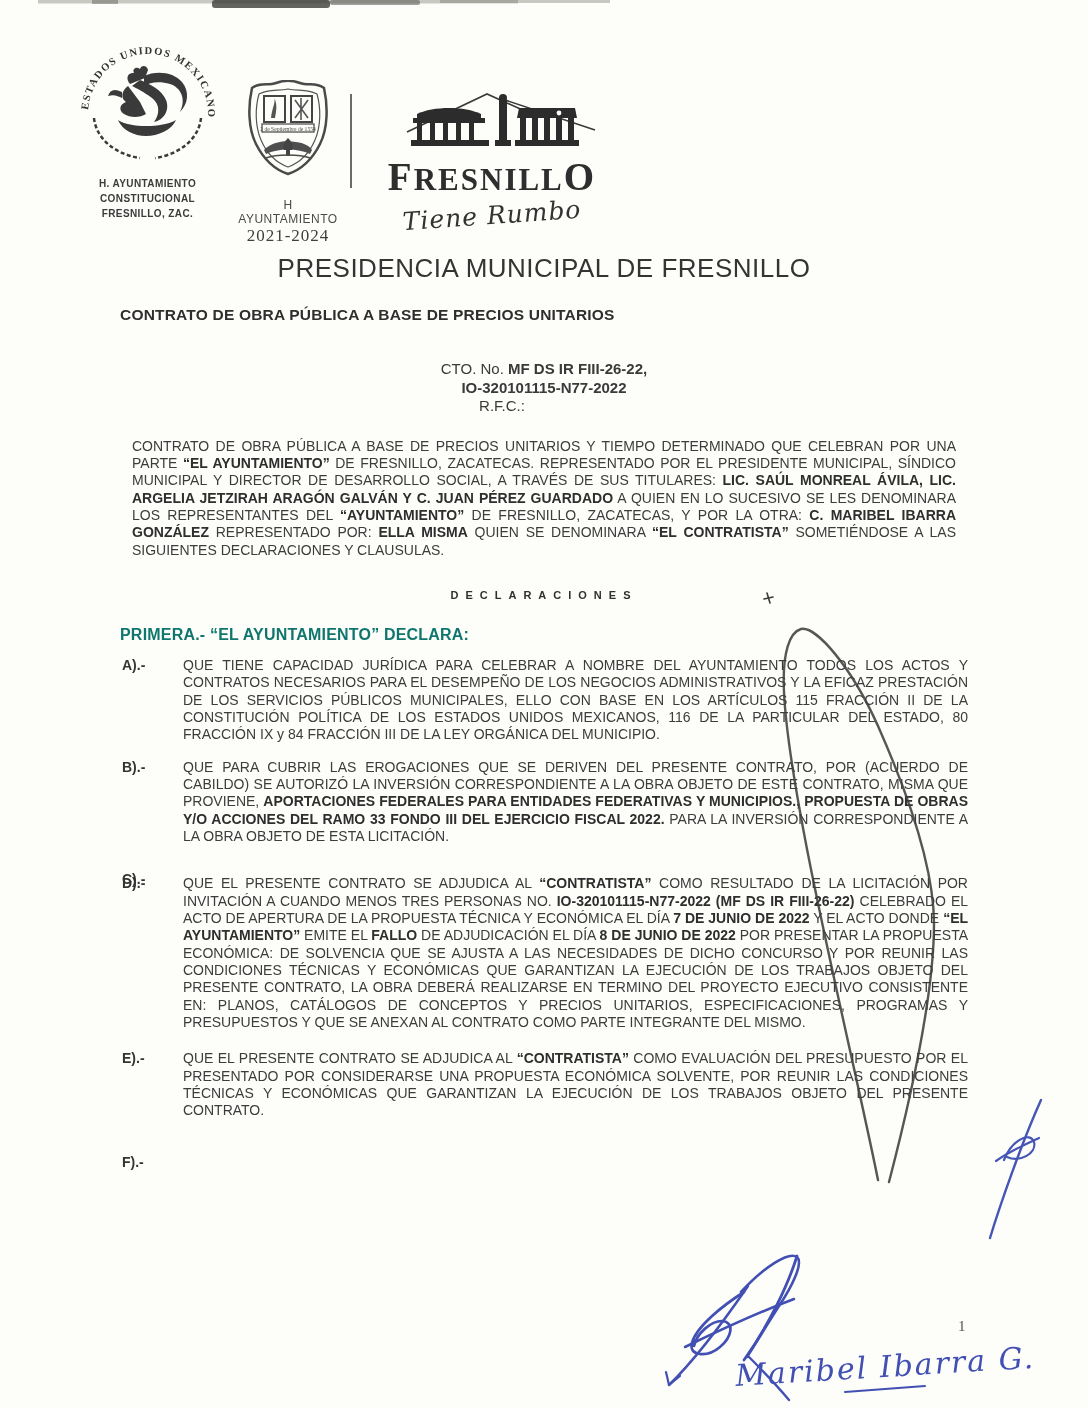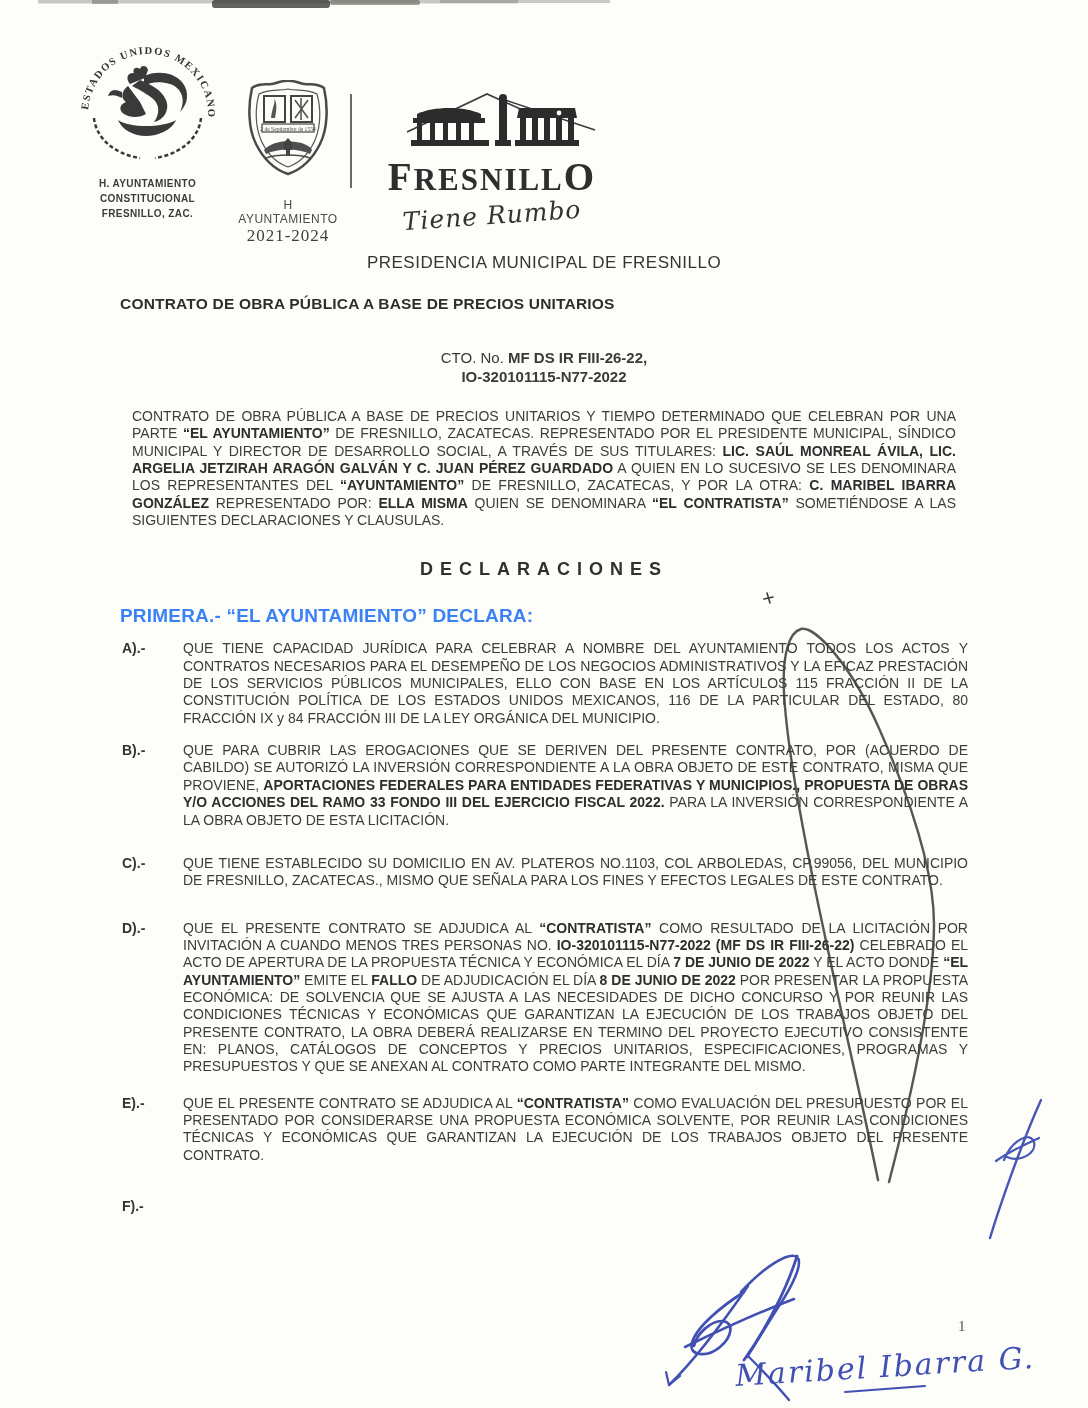--- a/index.html
+++ b/index.html
@@ -21,30 +21,30 @@
   .shield-wrap{left:238px;top:80px;width:100px;text-align:center;}
   .shield-caption1{font-family:Liberation Sans, sans-serif;font-size:12px;color:#4a4a4a;letter-spacing:.5px;margin-top:18px;}
   .shield-caption2{font-family:"Liberation Serif","DejaVu Serif",serif;font-size:17px;color:#3f3f3f;letter-spacing:1px;}
   .divider{left:350px;top:94px;width:2px;height:94px;background:#6a6a6a;}
   .brand-wrap{left:372px;top:86px;width:240px;text-align:center;}
   .brand-name{font-family:"Liberation Serif","DejaVu Serif",serif;font-size:31px;font-weight:bold;color:#2e2e2e;letter-spacing:2px;line-height:50px;white-space:nowrap;}
   .brand-name .cap{font-size:39px;}
   .brand-tag{font-family:"DejaVu Serif","Liberation Serif",serif;font-style:italic;font-size:25px;color:#333;transform:rotate(-4deg);margin-top:-4px;letter-spacing:1px;}
   
   .doc{position:absolute;left:120px;top:245px;width:848px;}
-  .t1{font-size:17px;color:#343434;text-align:center;letter-spacing:.5px;padding-top:8px;margin:0 0 22px 0;font-weight:normal;}
+  .t1{font-size:26px;color:#343434;text-align:center;letter-spacing:.5px;padding-top:8px;margin:0 0 22px 0;font-weight:normal;}
   .t2{font-size:23px;color:#2c2c2c;text-align:center;font-weight:bold;margin:0 0 25px 0;}
   .t3{font-size:15.5px;color:#2e2e2e;font-weight:bold;margin:0 0 36px 0;letter-spacing:.2px;}
   .cto{font-size:15px;text-align:center;line-height:18.5px;color:#3a3a3a;margin:0 0 22px 0;}
   .cto .b{font-weight:bold;}
   .cto .rfc{display:block;transform:translateX(-42px);}
   .para{font-size:14px;line-height:17.35px;text-align:justify;color:#3c3c3c;margin:12px;}
   .para .b{font-weight:bold;color:#2e2e2e;}
-  .decl-h{font-size:18px;font-weight:bold;text-align:center;letter-spacing:7px;color:#303030;margin:30px 0 0 0;}
-  .primera{font-size:19px;font-weight:bold;color:#3b82f6;margin:25px 0 0 0;letter-spacing:.2px;}
+  .decl-h{font-size:11px;font-weight:bold;text-align:center;letter-spacing:7px;color:#303030;margin:30px 0 0 0;}
+  .primera{font-size:16px;font-weight:bold;color:#0f766e;margin:25px 0 0 0;letter-spacing:.2px;}
   .item{position:relative;padding-left:63px;font-size:14px;line-height:17.35px;text-align:justify;color:#3c3c3c;}
   .item .lbl{position:absolute;left:2px;top:0;font-weight:bold;color:#343434;}
   .item .b{font-weight:bold;color:#2e2e2e;}
   .mA{margin-top:13px;} .mB{margin-top:15px;} .mC{margin-top:26px;}
   .mD{margin-top:30px;} .mE{margin-top:19px;} .mF{margin-top:34px;}
   
   .pageno{position:absolute;left:958px;top:1318px;font-family:"Liberation Serif","DejaVu Serif",serif;font-size:15px;color:#555;}
   .sig-name{
     position:absolute;left:735px;top:1348px;width:330px;
     font-family:"DejaVu Serif","Liberation Serif",serif;font-style:italic;
@@ -146,38 +146,38 @@
     <div class="brand-tag">Tiene Rumbo</div>
   </div>
 
   <div class="doc">
     <h1 class="t1">PRESIDENCIA MUNICIPAL DE FRESNILLO</h1>
     <h3 class="t3">CONTRATO DE OBRA PÚBLICA A BASE DE PRECIOS UNITARIOS</h3>
 
     <div class="cto">
       <span><span>CTO. No. </span><span class="b">MF DS IR FIII-26-22,</span></span><br>
       <span class="b">IO-320101115-N77-2022</span>
+      <span class="rfc">R.F.C.:</span>
     </div>
 
     <p class="para"><span>CONTRATO DE OBRA PÚBLICA A BASE DE PRECIOS UNITARIOS Y TIEMPO DETERMINADO QUE CELEBRAN POR UNA PARTE </span><span class="b">“EL AYUNTAMIENTO”</span><span> DE FRESNILLO, ZACATECAS. REPRESENTADO POR EL PRESIDENTE MUNICIPAL, SÍNDICO MUNICIPAL Y DIRECTOR DE DESARROLLO SOCIAL, A TRAVÉS DE SUS TITULARES: </span><span class="b">LIC. SAÚL MONREAL ÁVILA,  LIC. ARGELIA JETZIRAH ARAGÓN GALVÁN Y  C. JUAN PÉREZ GUARDADO</span><span> A QUIEN EN LO SUCESIVO SE LES DENOMINARA LOS REPRESENTANTES DEL </span><span class="b">“AYUNTAMIENTO”</span><span> DE FRESNILLO, ZACATECAS, Y POR LA OTRA: </span><span class="b">C. MARIBEL IBARRA GONZÁLEZ</span><span> REPRESENTADO POR:  </span><span class="b">ELLA MISMA</span><span>  QUIEN SE DENOMINARA </span><span class="b">“EL CONTRATISTA”</span><span> SOMETIÉNDOSE A LAS SIGUIENTES DECLARACIONES Y CLAUSULAS.</span></p>
 
     <div class="decl-h">DECLARACIONES</div>
     <div class="primera">PRIMERA.- “EL AYUNTAMIENTO” DECLARA:</div>
 
     <div class="item mA">
       <span class="lbl">A).-</span>
       <span><span>QUE TIENE CAPACIDAD JURÍDICA PARA CELEBRAR A NOMBRE DEL AYUNTAMIENTO TODOS LOS ACTOS Y CONTRATOS NECESARIOS PARA EL DESEMPEÑO DE LOS NEGOCIOS ADMINISTRATIVOS Y LA EFICAZ PRESTACIÓN DE LOS SERVICIOS PÚBLICOS MUNICIPALES, ELLO CON BASE EN LOS ARTÍCULOS 115 FRACCIÓN II DE LA CONSTITUCIÓN POLÍTICA DE LOS ESTADOS UNIDOS MEXICANOS, 116 DE LA PARTICULAR DEL ESTADO, 80 FRACCIÓN IX y 84 FRACCIÓN III DE LA LEY ORGÁNICA DEL MUNICIPIO.</span></span>
     </div>
     <div class="item mB">
       <span class="lbl">B).-</span>
       <span><span>QUE PARA CUBRIR LAS EROGACIONES QUE SE DERIVEN DEL PRESENTE CONTRATO, POR (ACUERDO DE CABILDO) SE AUTORIZÓ LA INVERSIÓN CORRESPONDIENTE A LA OBRA OBJETO DE ESTE CONTRATO, MISMA QUE PROVIENE, </span><span class="b">APORTACIONES FEDERALES PARA ENTIDADES FEDERATIVAS Y MUNICIPIOS., PROPUESTA DE OBRAS Y/O ACCIONES DEL RAMO 33 FONDO III DEL EJERCICIO FISCAL 2022.</span><span>  PARA LA INVERSIÓN CORRESPONDIENTE A LA OBRA OBJETO DE ESTA LICITACIÓN.</span></span>
     </div>
     <div class="item mC">
       <span class="lbl">C).-</span>
-      <span><span>QUE TIENE ESTABLECIDO SU DOMICILIO EN AV. PLATEROS NO.1103, COL ARBOLEDAS, CP.99056, DEL MUNICIPIO DE FRESNILLO, ZACATECAS., MISMO QUE SEÑALA PARA LOS FINES Y EFECTOS LEGALES DE ESTE CONTRATO.</span></span>
     </div>
     <div class="item mD">
       <span class="lbl">D).-</span>
       <span><span>QUE EL PRESENTE CONTRATO SE ADJUDICA AL </span><span class="b">“CONTRATISTA”</span><span> COMO RESULTADO DE LA LICITACIÓN POR INVITACIÓN A CUANDO MENOS TRES PERSONAS NO. </span><span class="b">IO-320101115-N77-2022 (MF DS IR FIII-26-22)</span><span> CELEBRADO EL ACTO DE APERTURA DE LA PROPUESTA TÉCNICA Y ECONÓMICA EL DÍA </span><span class="b">7 DE JUNIO DE 2022</span><span> Y EL ACTO DONDE </span><span class="b">“EL AYUNTAMIENTO”</span><span> EMITE EL </span><span class="b">FALLO</span><span> DE ADJUDICACIÓN EL DÍA </span><span class="b">8 DE JUNIO DE 2022</span><span> POR PRESENTAR LA PROPUESTA ECONÓMICA:  DE SOLVENCIA QUE SE AJUSTA A LAS NECESIDADES DE DICHO CONCURSO Y POR REUNIR LAS CONDICIONES TÉCNICAS Y ECONÓMICAS QUE GARANTIZAN LA EJECUCIÓN DE LOS TRABAJOS OBJETO DEL PRESENTE CONTRATO, LA OBRA DEBERÁ REALIZARSE EN TERMINO DEL PROYECTO EJECUTIVO CONSISTENTE EN: PLANOS, CATÁLOGOS DE CONCEPTOS Y PRECIOS UNITARIOS, ESPECIFICACIONES, PROGRAMAS Y PRESUPUESTOS Y QUE SE ANEXAN AL CONTRATO COMO PARTE INTEGRANTE DEL MISMO.</span></span>
     </div>
     <div class="item mE">
       <span class="lbl">E).-</span>
       <span><span>QUE EL PRESENTE CONTRATO SE ADJUDICA AL </span><span class="b">“CONTRATISTA”</span><span> COMO EVALUACIÓN DEL PRESUPUESTO POR EL PRESENTADO POR CONSIDERARSE UNA PROPUESTA ECONÓMICA SOLVENTE, POR REUNIR LAS CONDICIONES TÉCNICAS Y ECONÓMICAS QUE GARANTIZAN LA EJECUCIÓN DE LOS TRABAJOS OBJETO DEL PRESENTE CONTRATO.</span></span>
     </div>
     <div class="item mF">

